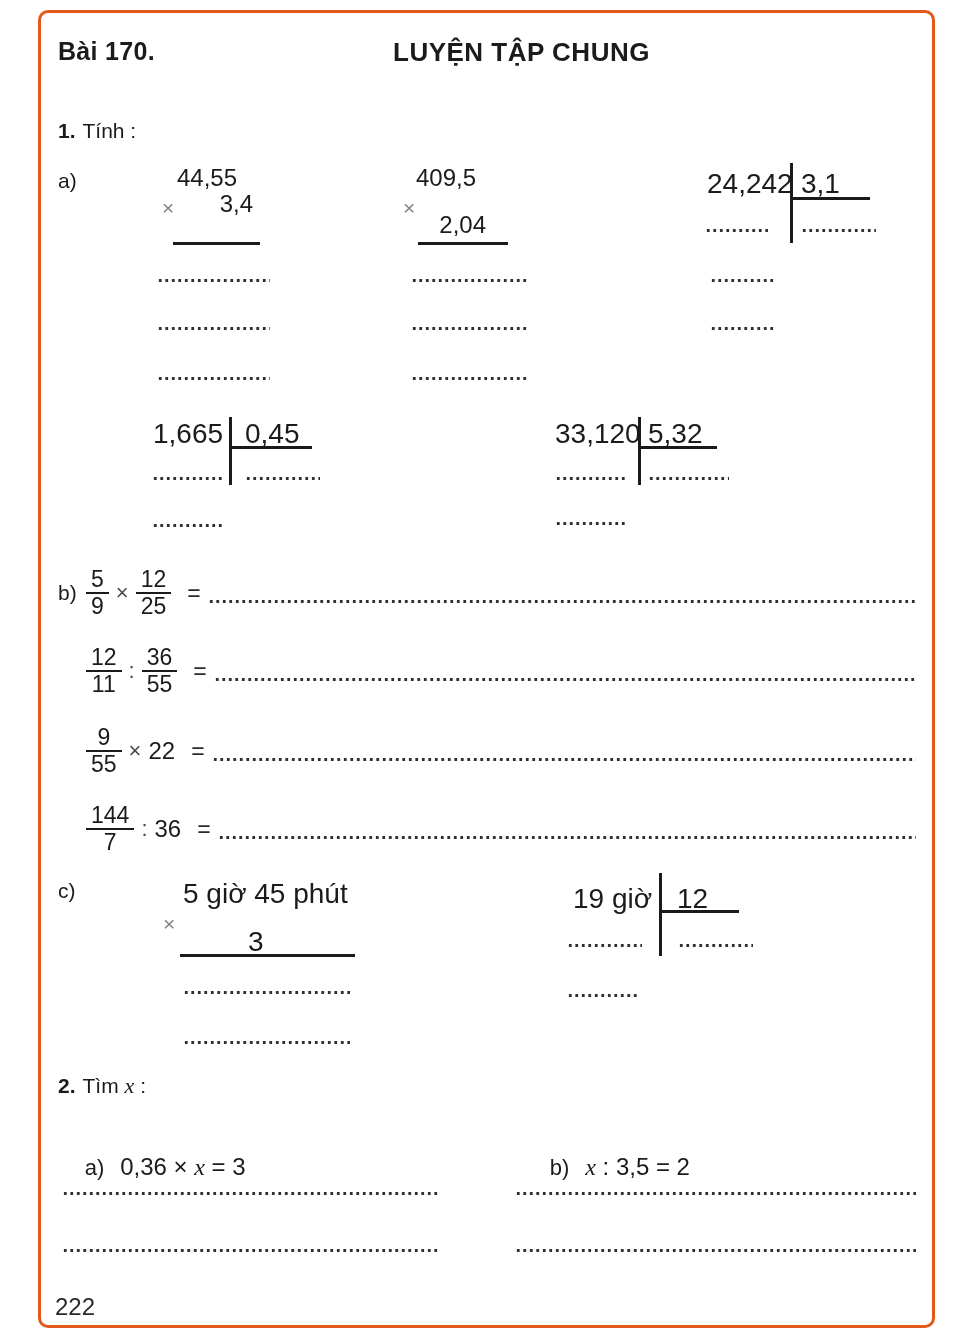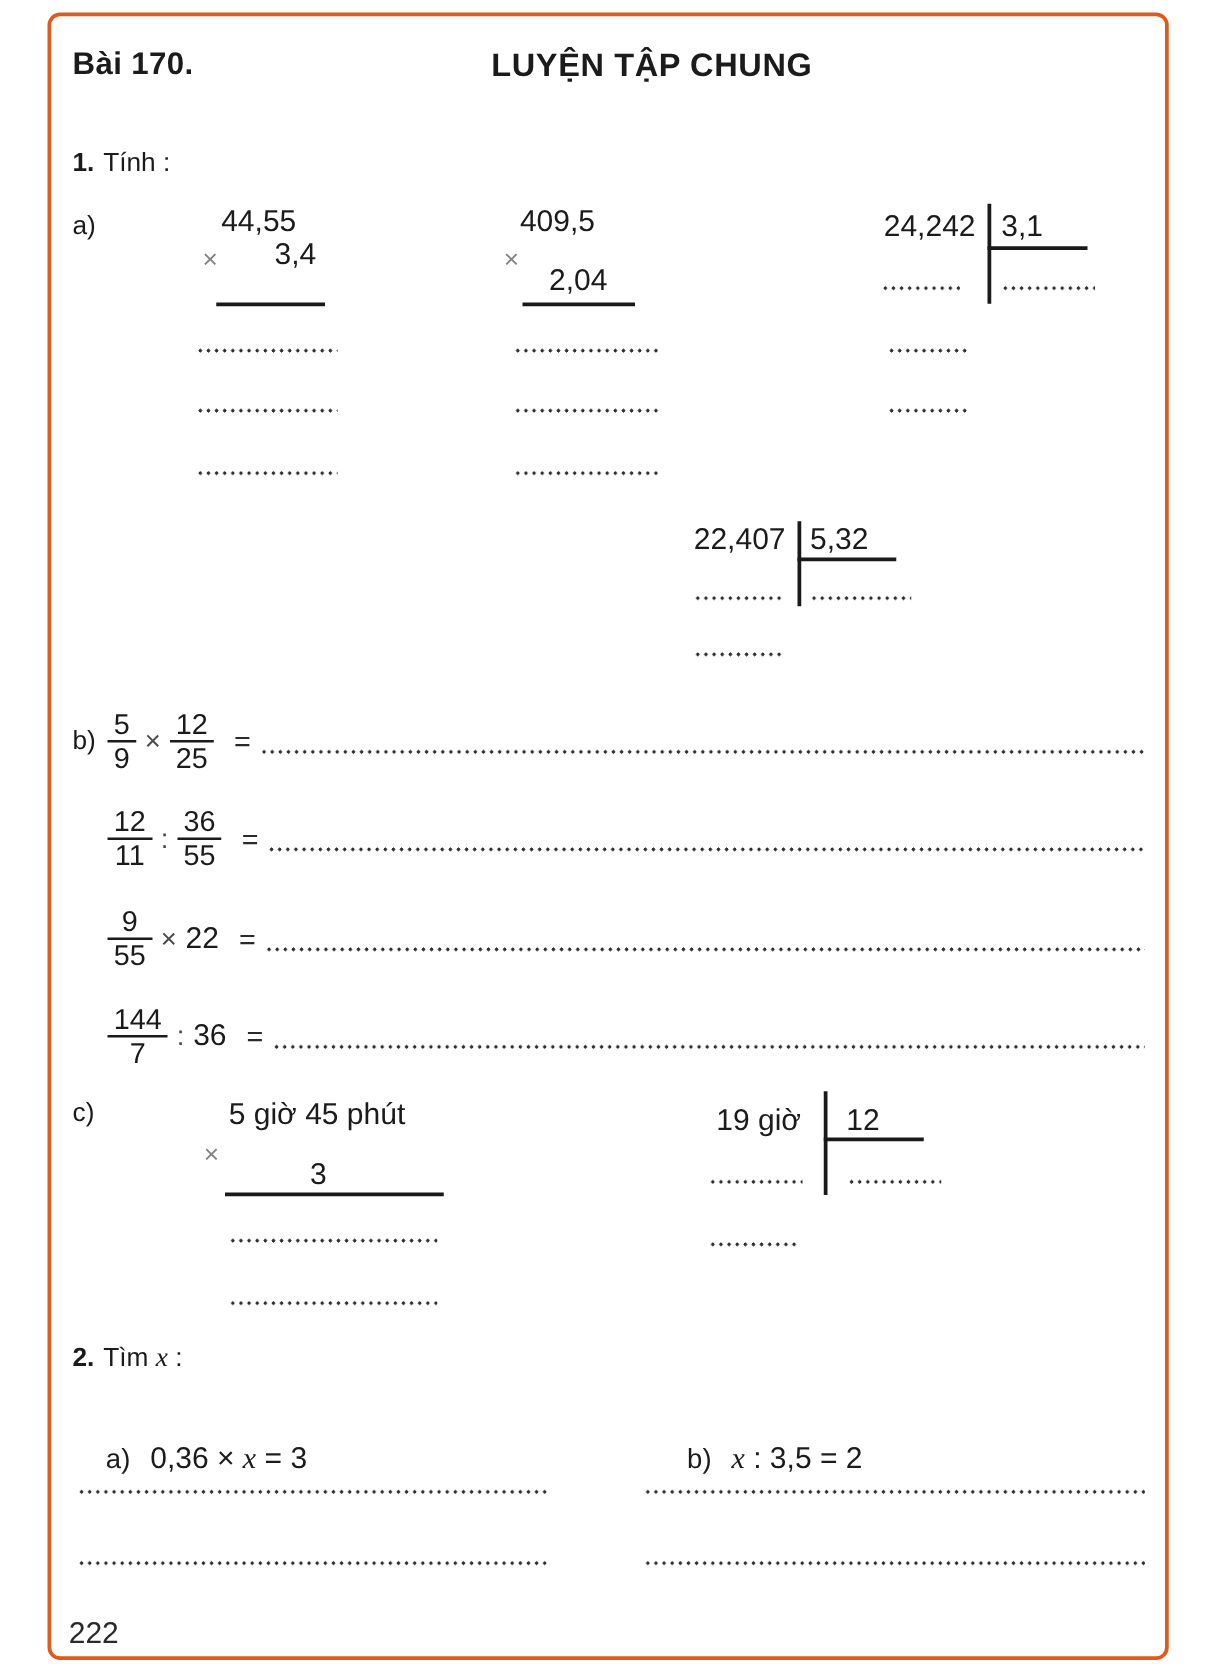--- a/index.html
+++ b/index.html
@@ -11,21 +11,21 @@
   #page{
     position:absolute;left:38px;top:10px;width:897px;height:1318px;
     box-sizing:border-box;border:3px solid #E25A1B;border-radius:10px;background:#fff;
   }
   .abs{position:absolute;}
   .lesson{font-size:25px;font-weight:700;letter-spacing:.3px;}
   .ptitle{font-size:26px;font-weight:700;letter-spacing:.5px;}
   .sec{font-size:21px;}
   .sec .secnum{font-weight:700;margin-right:7px;}
   .plabel{font-size:21px;}
-  .num{font-size:24px;}
+  .num{font-size:28px;}
   .times{color:#828282;font-size:21px;}
   .rule{position:absolute;height:3px;background:#1a1a1a;}
   .vbar{position:absolute;width:3px;background:#1a1a1a;}
   .dots{
     position:absolute;height:5px;
     background-image:radial-gradient(circle,#2f2f2f 1.4px,rgba(0,0,0,0) 1.5px);
     background-size:6.5px 5px;background-repeat:repeat-x;background-position:left center;
   }
   .vmult .op1,.vmult .op2{text-align:right;font-size:24px;line-height:26px;}
   .brow{
@@ -88,23 +88,32 @@
     <div class="abs num" style="left:7px;top:5px">24,242</div>
     <div class="vbar" style="left:90px;top:0;height:80px"></div>
     <div class="abs num" style="left:101px;top:5px">3,1</div>
     <div class="rule" style="left:90px;top:34px;width:80px"></div>
     <div class="dots" style="left:5px;top:65px;width:63px"></div>
     <div class="dots" style="left:101px;top:65px;width:75px"></div>
     <div class="dots" style="left:10px;top:115px;width:66px"></div>
     <div class="dots" style="left:10px;top:163px;width:66px"></div>
   </div>
 
+  <div class="abs" style="left:107px;top:404px;width:180px;height:120px">
+    <div class="abs num" style="left:5px;top:1px">1,665</div>
+    <div class="vbar" style="left:81px;top:0;height:68px"></div>
+    <div class="abs num" style="left:97px;top:1px">0,45</div>
+    <div class="rule" style="left:81px;top:29px;width:83px"></div>
+    <div class="dots" style="left:4px;top:59px;width:71px"></div>
+    <div class="dots" style="left:97px;top:59px;width:75px"></div>
+    <div class="dots" style="left:4px;top:106px;width:70px"></div>
+  </div>
 
   <div class="abs" style="left:509px;top:404px;width:190px;height:120px">
-    <div class="abs num" style="left:5px;top:1px">22,407</div>
+    <div class="abs num" style="left:5px;top:1px">33,120</div>
     <div class="vbar" style="left:88px;top:0;height:68px"></div>
     <div class="abs num" style="left:98px;top:1px">5,32</div>
     <div class="rule" style="left:88px;top:29px;width:79px"></div>
     <div class="dots" style="left:5px;top:59px;width:72px"></div>
     <div class="dots" style="left:98px;top:59px;width:81px"></div>
     <div class="dots" style="left:5px;top:104px;width:73px"></div>
   </div>
 
   <div class="brow" style="top:549px">
     <span class="slot">b)</span>

